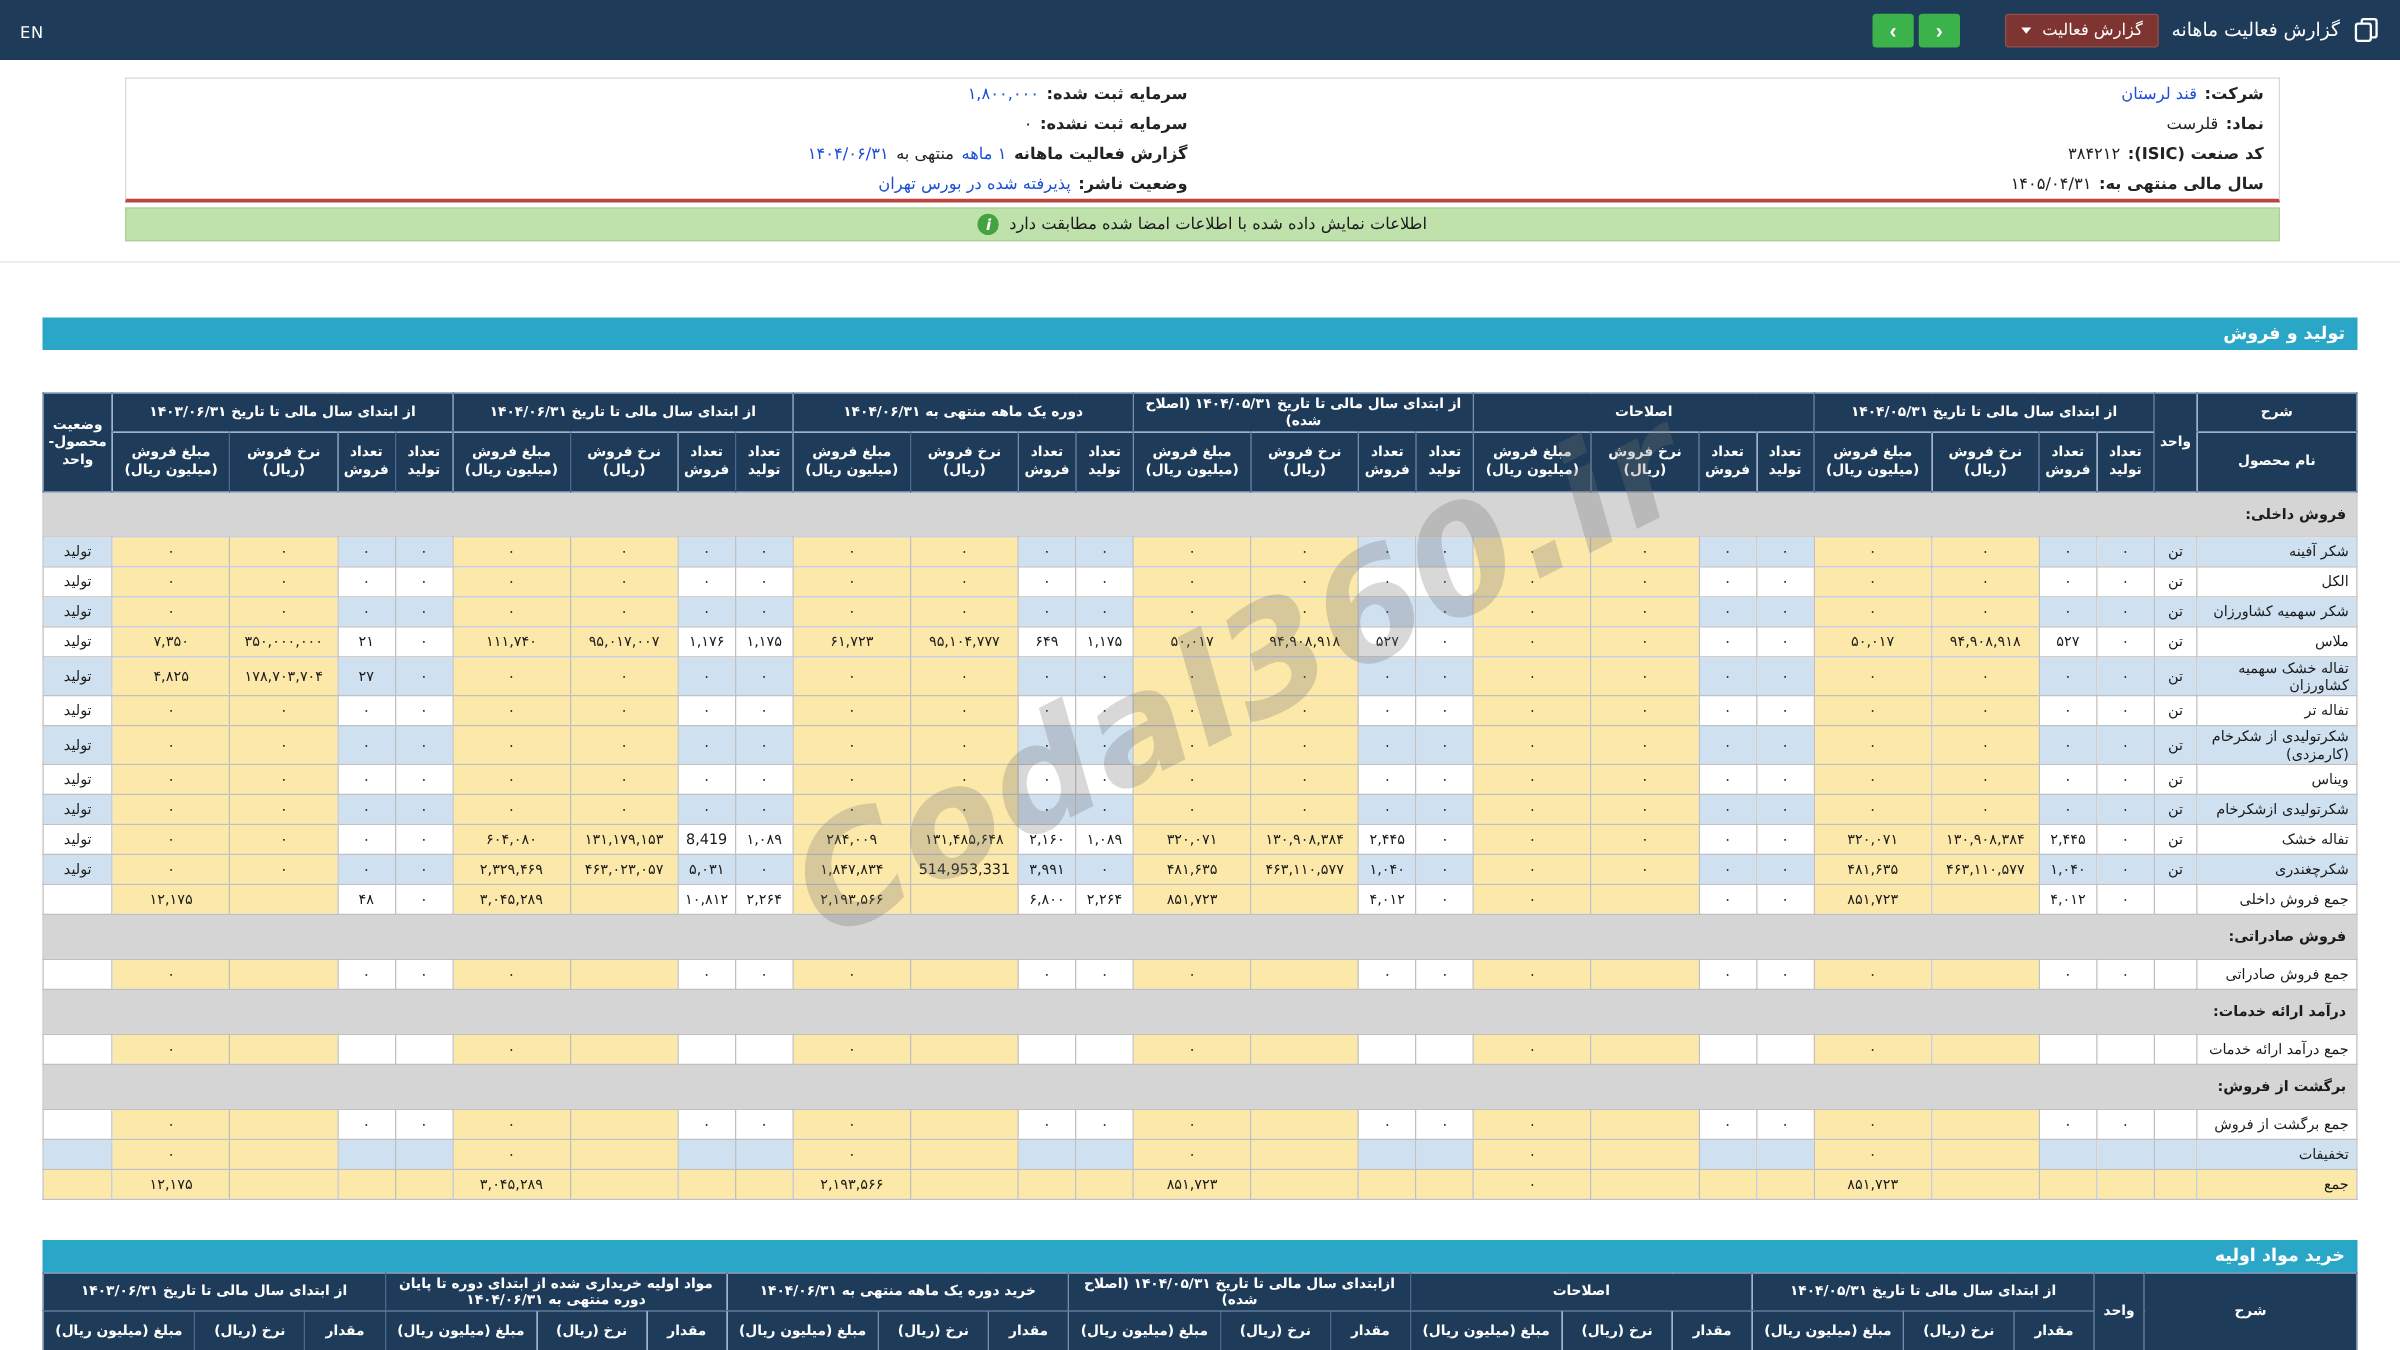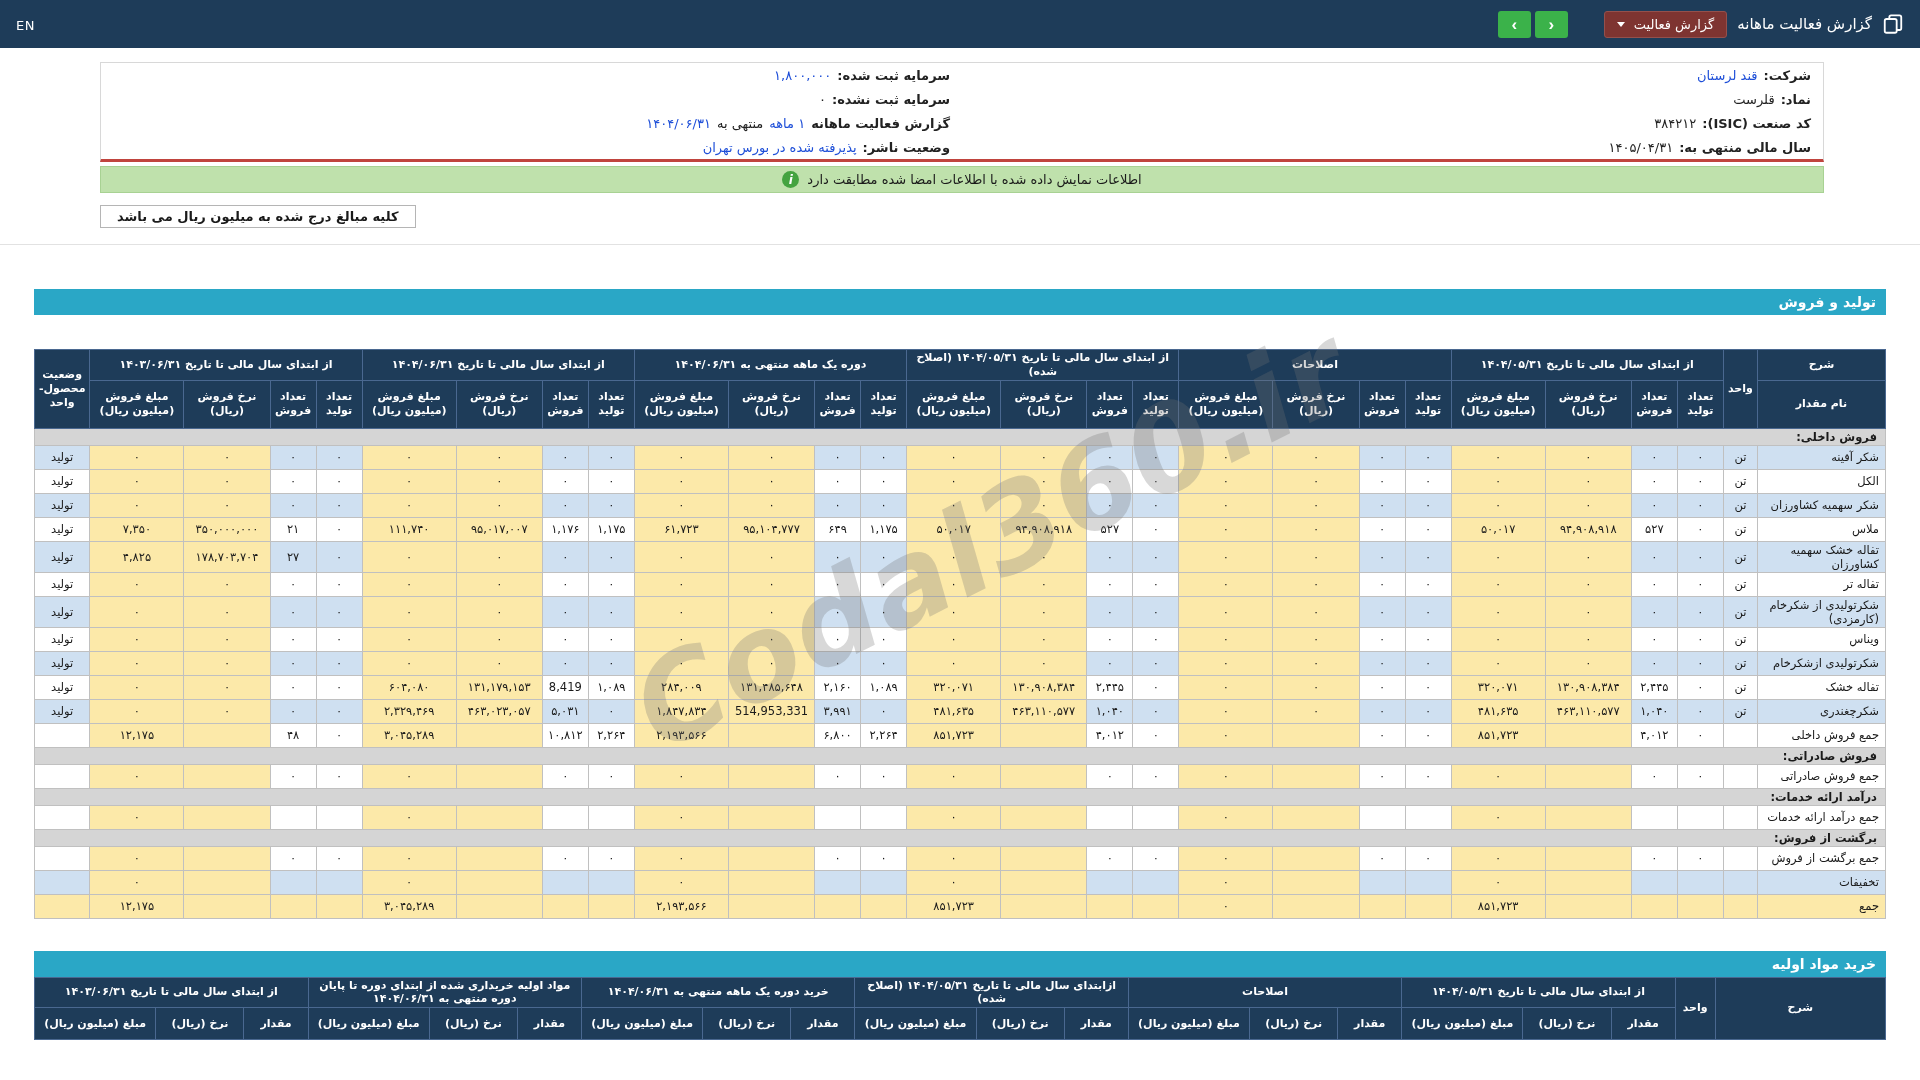--- a/index.html
+++ b/index.html
@@ -61,21 +61,21 @@
              border:1px solid #4a6890; line-height:1.25; vertical-align:middle; }
   #t1 .h-group { height:24px; }
   #t1 .h-sub   { height:48px; }
   #t2 .h-group { height:24px; }
   #t2 .h-sub   { height:32px; }
   td { height:24px; font-size:11.5px; color:#1a1a1a; }
   .zb { background:#cfe0f1; }
   .zw { background:#ffffff; }
   .money { background:#fce9a9; }
   .name-cell { text-align:right; padding-right:6px; }
-  .section-cell { background:#d5d5d5; font-weight:bold; text-align:right; padding-right:8px; height:17px; }
+  .section-cell { background:#d5d5d5; font-weight:bold; text-align:right; padding-right:8px; height:36px; }
 
   
   .watermark { position:absolute; top:470px; left:600px; transform:rotate(-27deg);
                font-size:118px; font-weight:bold; font-style:italic; letter-spacing:2px;
                color:rgba(115,115,115,.28); z-index:40; pointer-events:none; white-space:nowrap; }
 </style>
 </head>
 <body>
 
 <div class="page">
@@ -140,23 +140,20 @@
         <span class="val red">پذیرفته شده در بورس تهران</span>
       </div>
     </div>
   </section>
 
   <div class="signature-bar">
     <span>اطلاعات نمایش داده شده با اطلاعات امضا شده مطابقت دارد</span>
     <span class="info-icon">i</span>
   </div>
 
-  <div class="amount-note-row">
-    <span class="amount-note">کلیه مبالغ درج شده به میلیون ریال می باشد</span>
-  </div>
   <div class="divider"></div>
 
   <main class="content">
     <div class="section-bar">
       <span>تولید و فروش</span>
     </div>
     <div class="tbl1-wrap">
       <table id="t1" dir="rtl">
           <colgroup>
             <col style="width: 128px;">
@@ -193,21 +190,21 @@
               <th class="h-group" rowspan="2">واحد</th>
               <th class="h-group" colspan="4">از ابتدای سال مالی تا تاریخ ۱۴۰۴/۰۵/۳۱</th>
               <th class="h-group" colspan="4">اصلاحات</th>
               <th class="h-group" colspan="4">از ابتدای سال مالی تا تاریخ ۱۴۰۴/۰۵/۳۱ (اصلاح شده)</th>
               <th class="h-group" colspan="4">دوره یک ماهه منتهی به ۱۴۰۴/۰۶/۳۱</th>
               <th class="h-group" colspan="4">از ابتدای سال مالی تا تاریخ ۱۴۰۴/۰۶/۳۱</th>
               <th class="h-group" colspan="4">از ابتدای سال مالی تا تاریخ ۱۴۰۳/۰۶/۳۱</th>
               <th class="h-group" rowspan="2">وضعیت محصول-واحد</th>
             </tr>
             <tr>
-              <th class="h-sub">نام مقدار</th>
+              <th class="h-sub">نام محصول</th>
               <th class="h-sub">تعداد تولید</th>
               <th class="h-sub">تعداد فروش</th>
               <th class="h-sub">نرخ فروش (ریال)</th>
               <th class="h-sub">مبلغ فروش (میلیون ریال)</th>
               <th class="h-sub">تعداد تولید</th>
               <th class="h-sub">تعداد فروش</th>
               <th class="h-sub">نرخ فروش (ریال)</th>
               <th class="h-sub">مبلغ فروش (میلیون ریال)</th>
               <th class="h-sub">تعداد تولید</th>
               <th class="h-sub">تعداد فروش</th>

